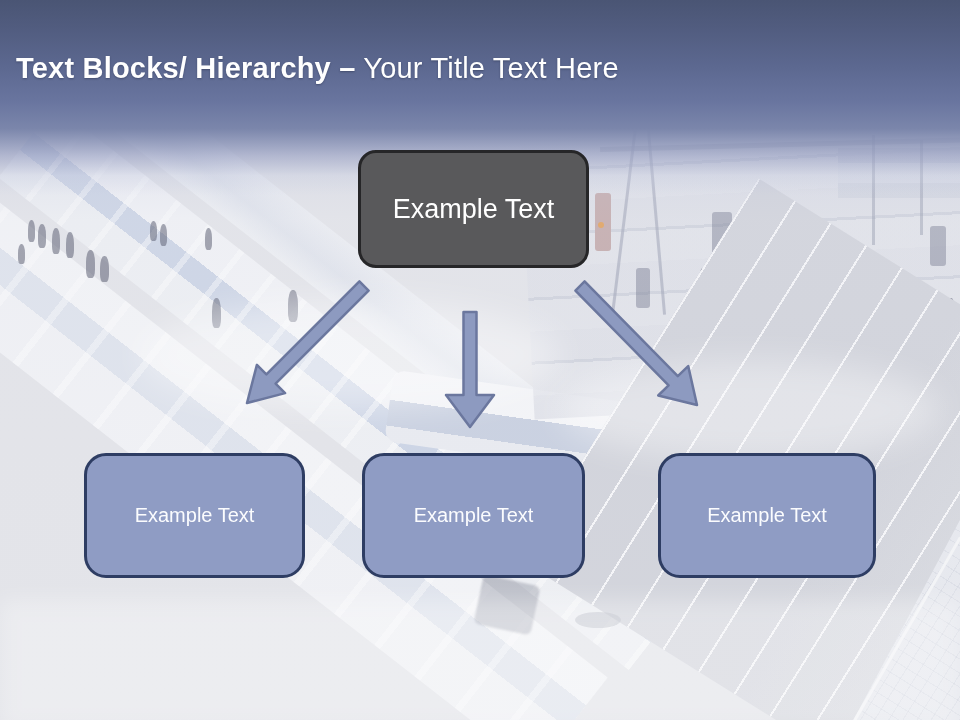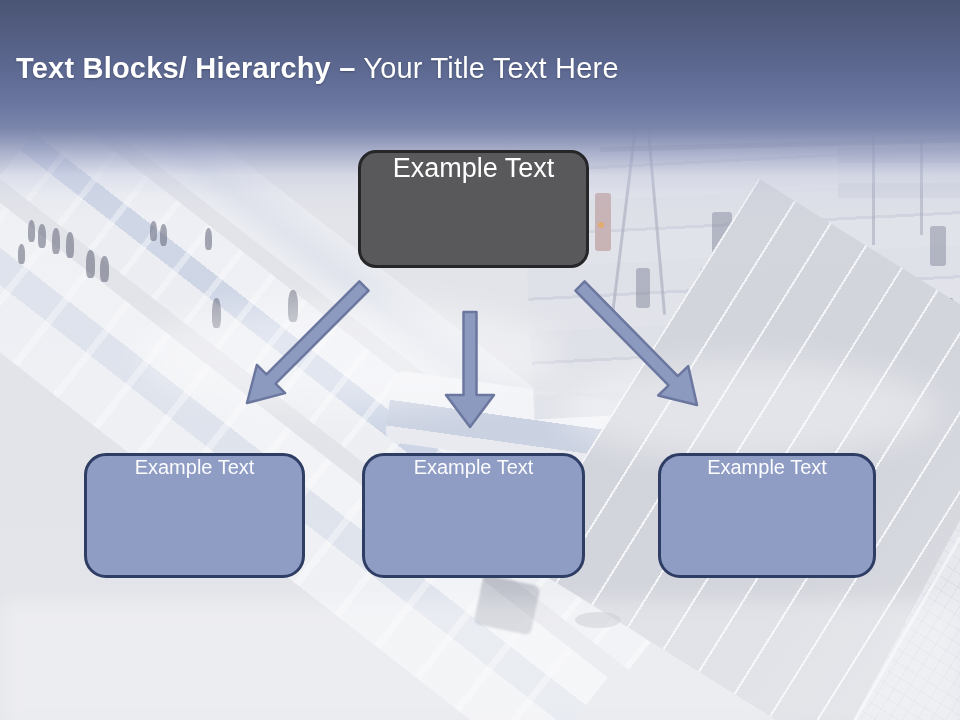--- a/index.html
+++ b/index.html
@@ -40,21 +40,21 @@
     position:absolute; left:16px; top:52px; width:960px;
     text-align:left; color:var(--title-text,#fff);
     font-size:29px; letter-spacing:.2px;
     text-shadow:0 1px 2px rgba(20,25,45,.35);
     white-space:nowrap;
   }
   .title-bold{font-weight:700;}
   .title-rest{font-weight:400;}
   
   .block{
-    position:absolute; display:flex; justify-content:center;
+    position:absolute; display:flex; align-items:center; justify-content:center;
     box-sizing:border-box; text-align:center; color:#fff;
   }
   .root-block{
     left:358px; top:150px; width:231px; height:118px;
     background:var(--root-box-fill,#59595b);
     border:3px solid var(--root-box-border,#262628);
     border-radius:18px; font-size:27px;
   }
   .child-block{
     top:453px; height:125px;

